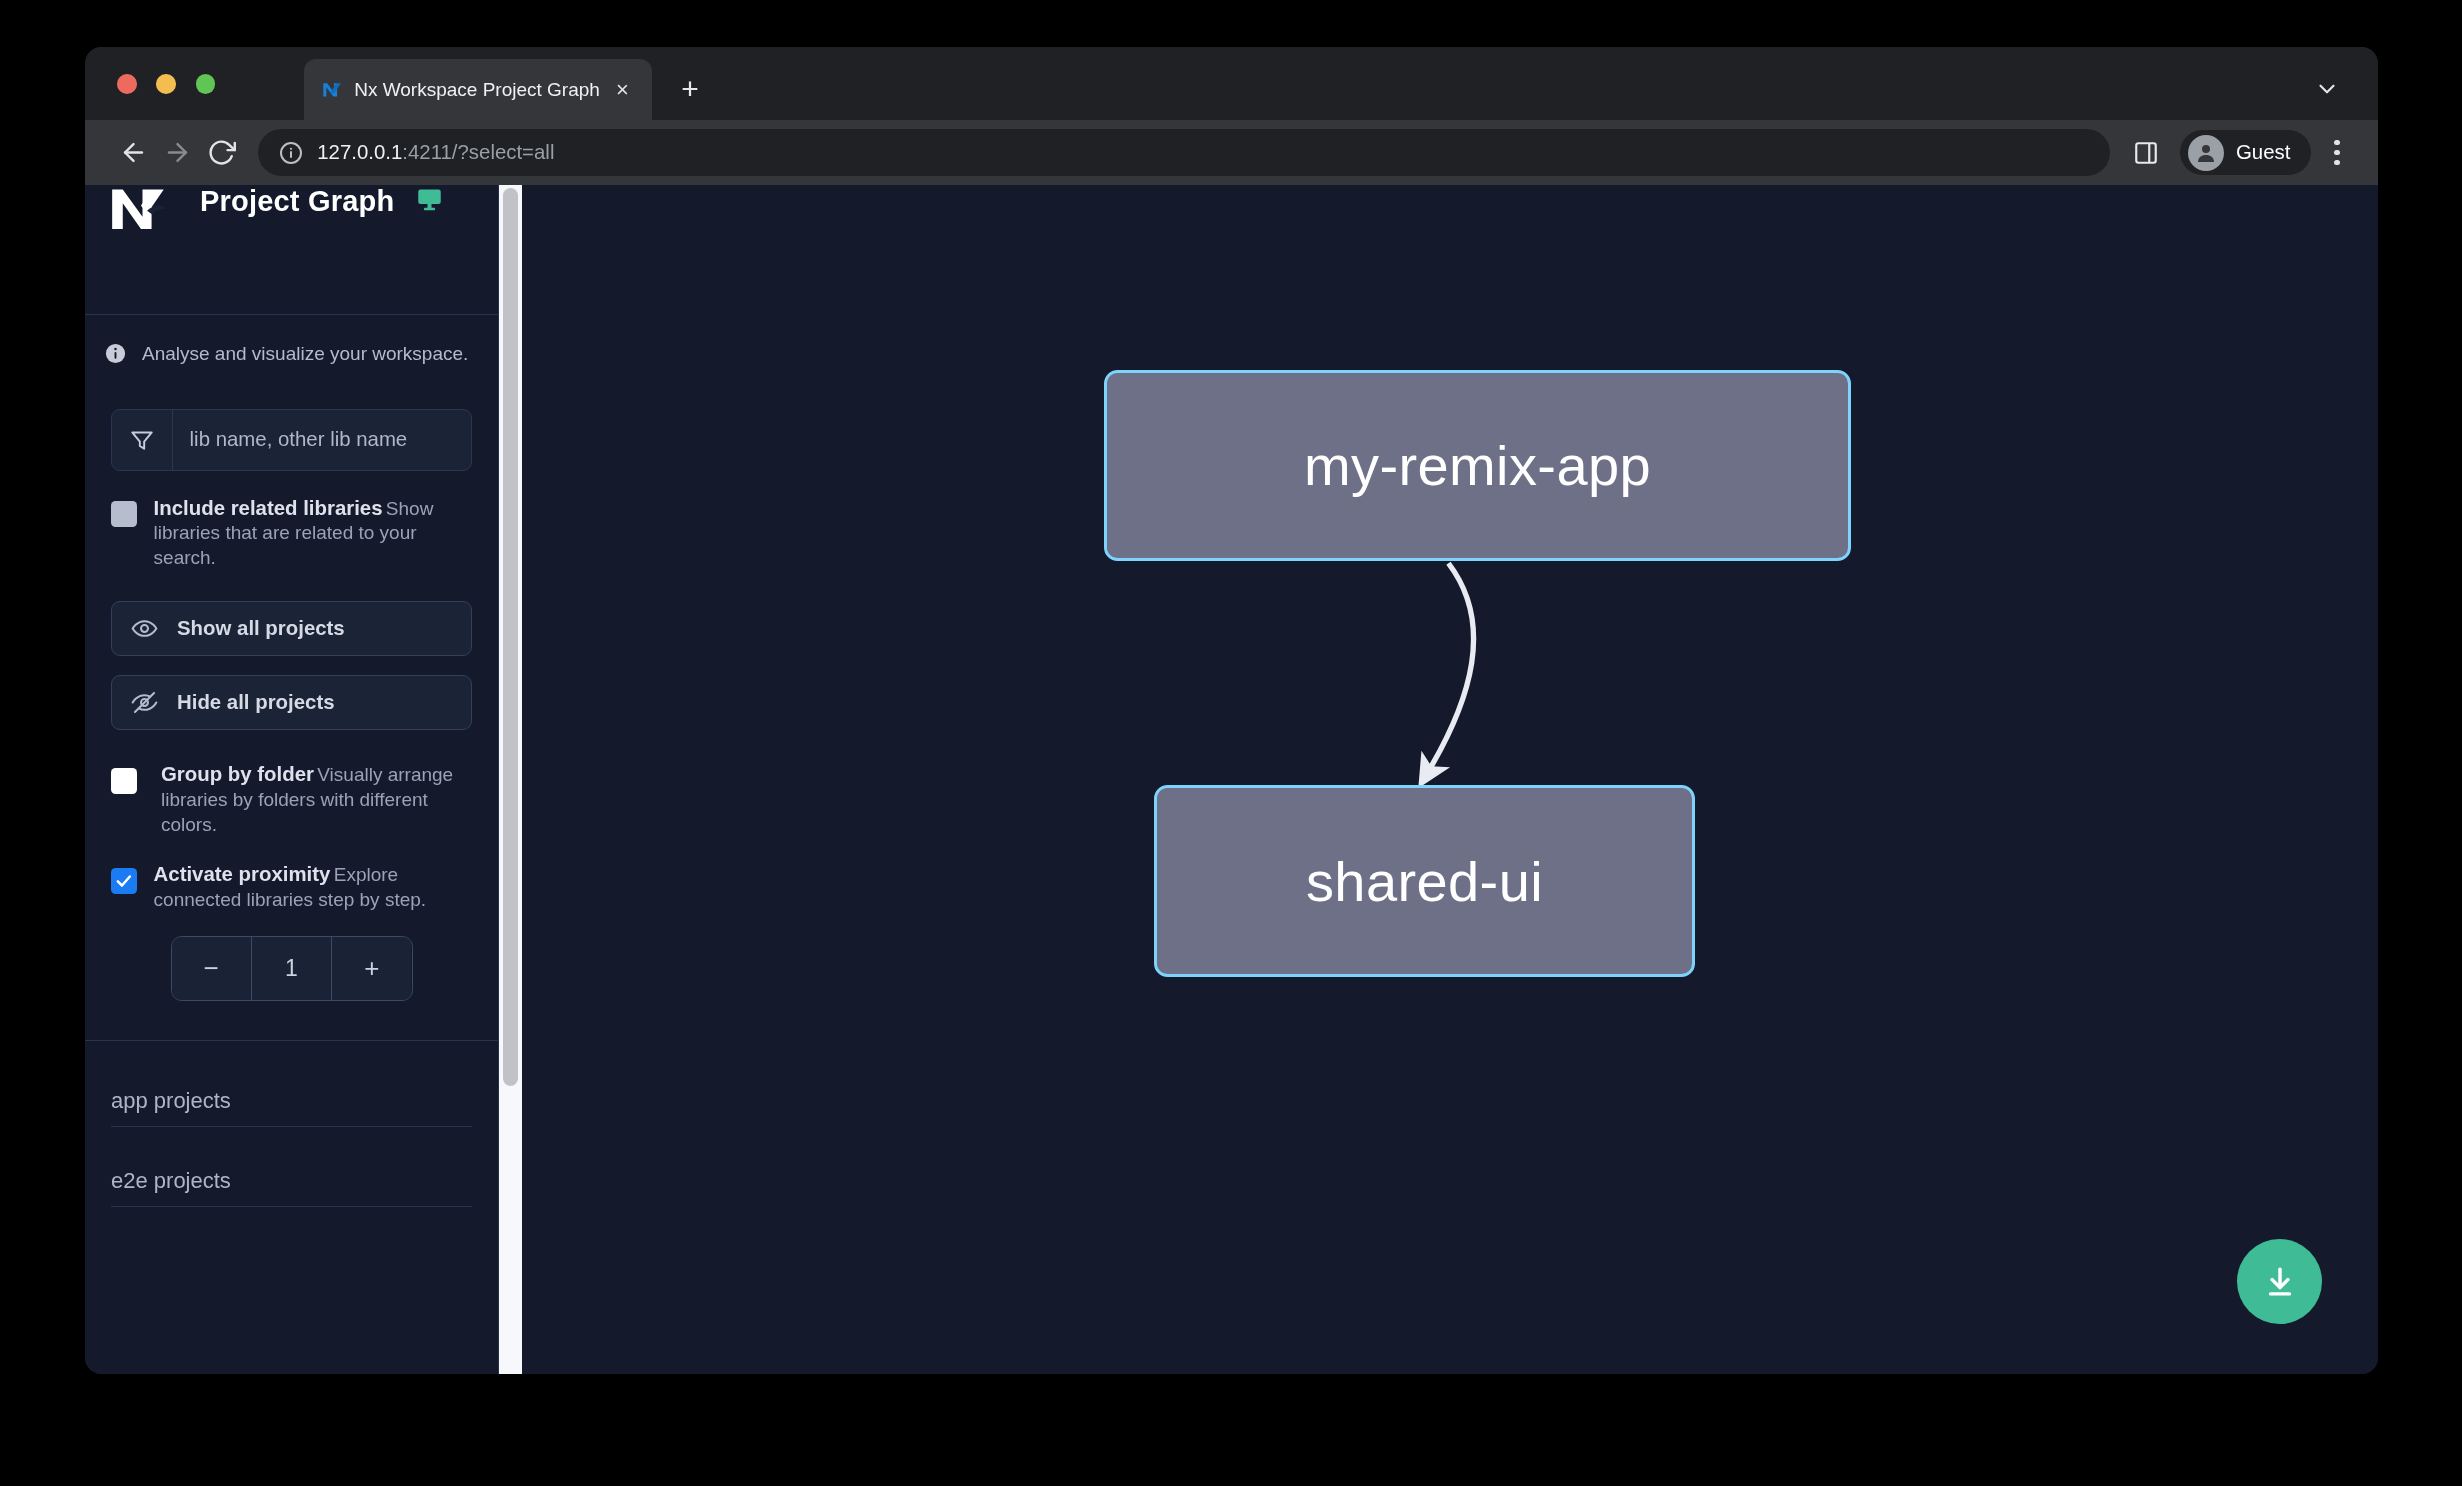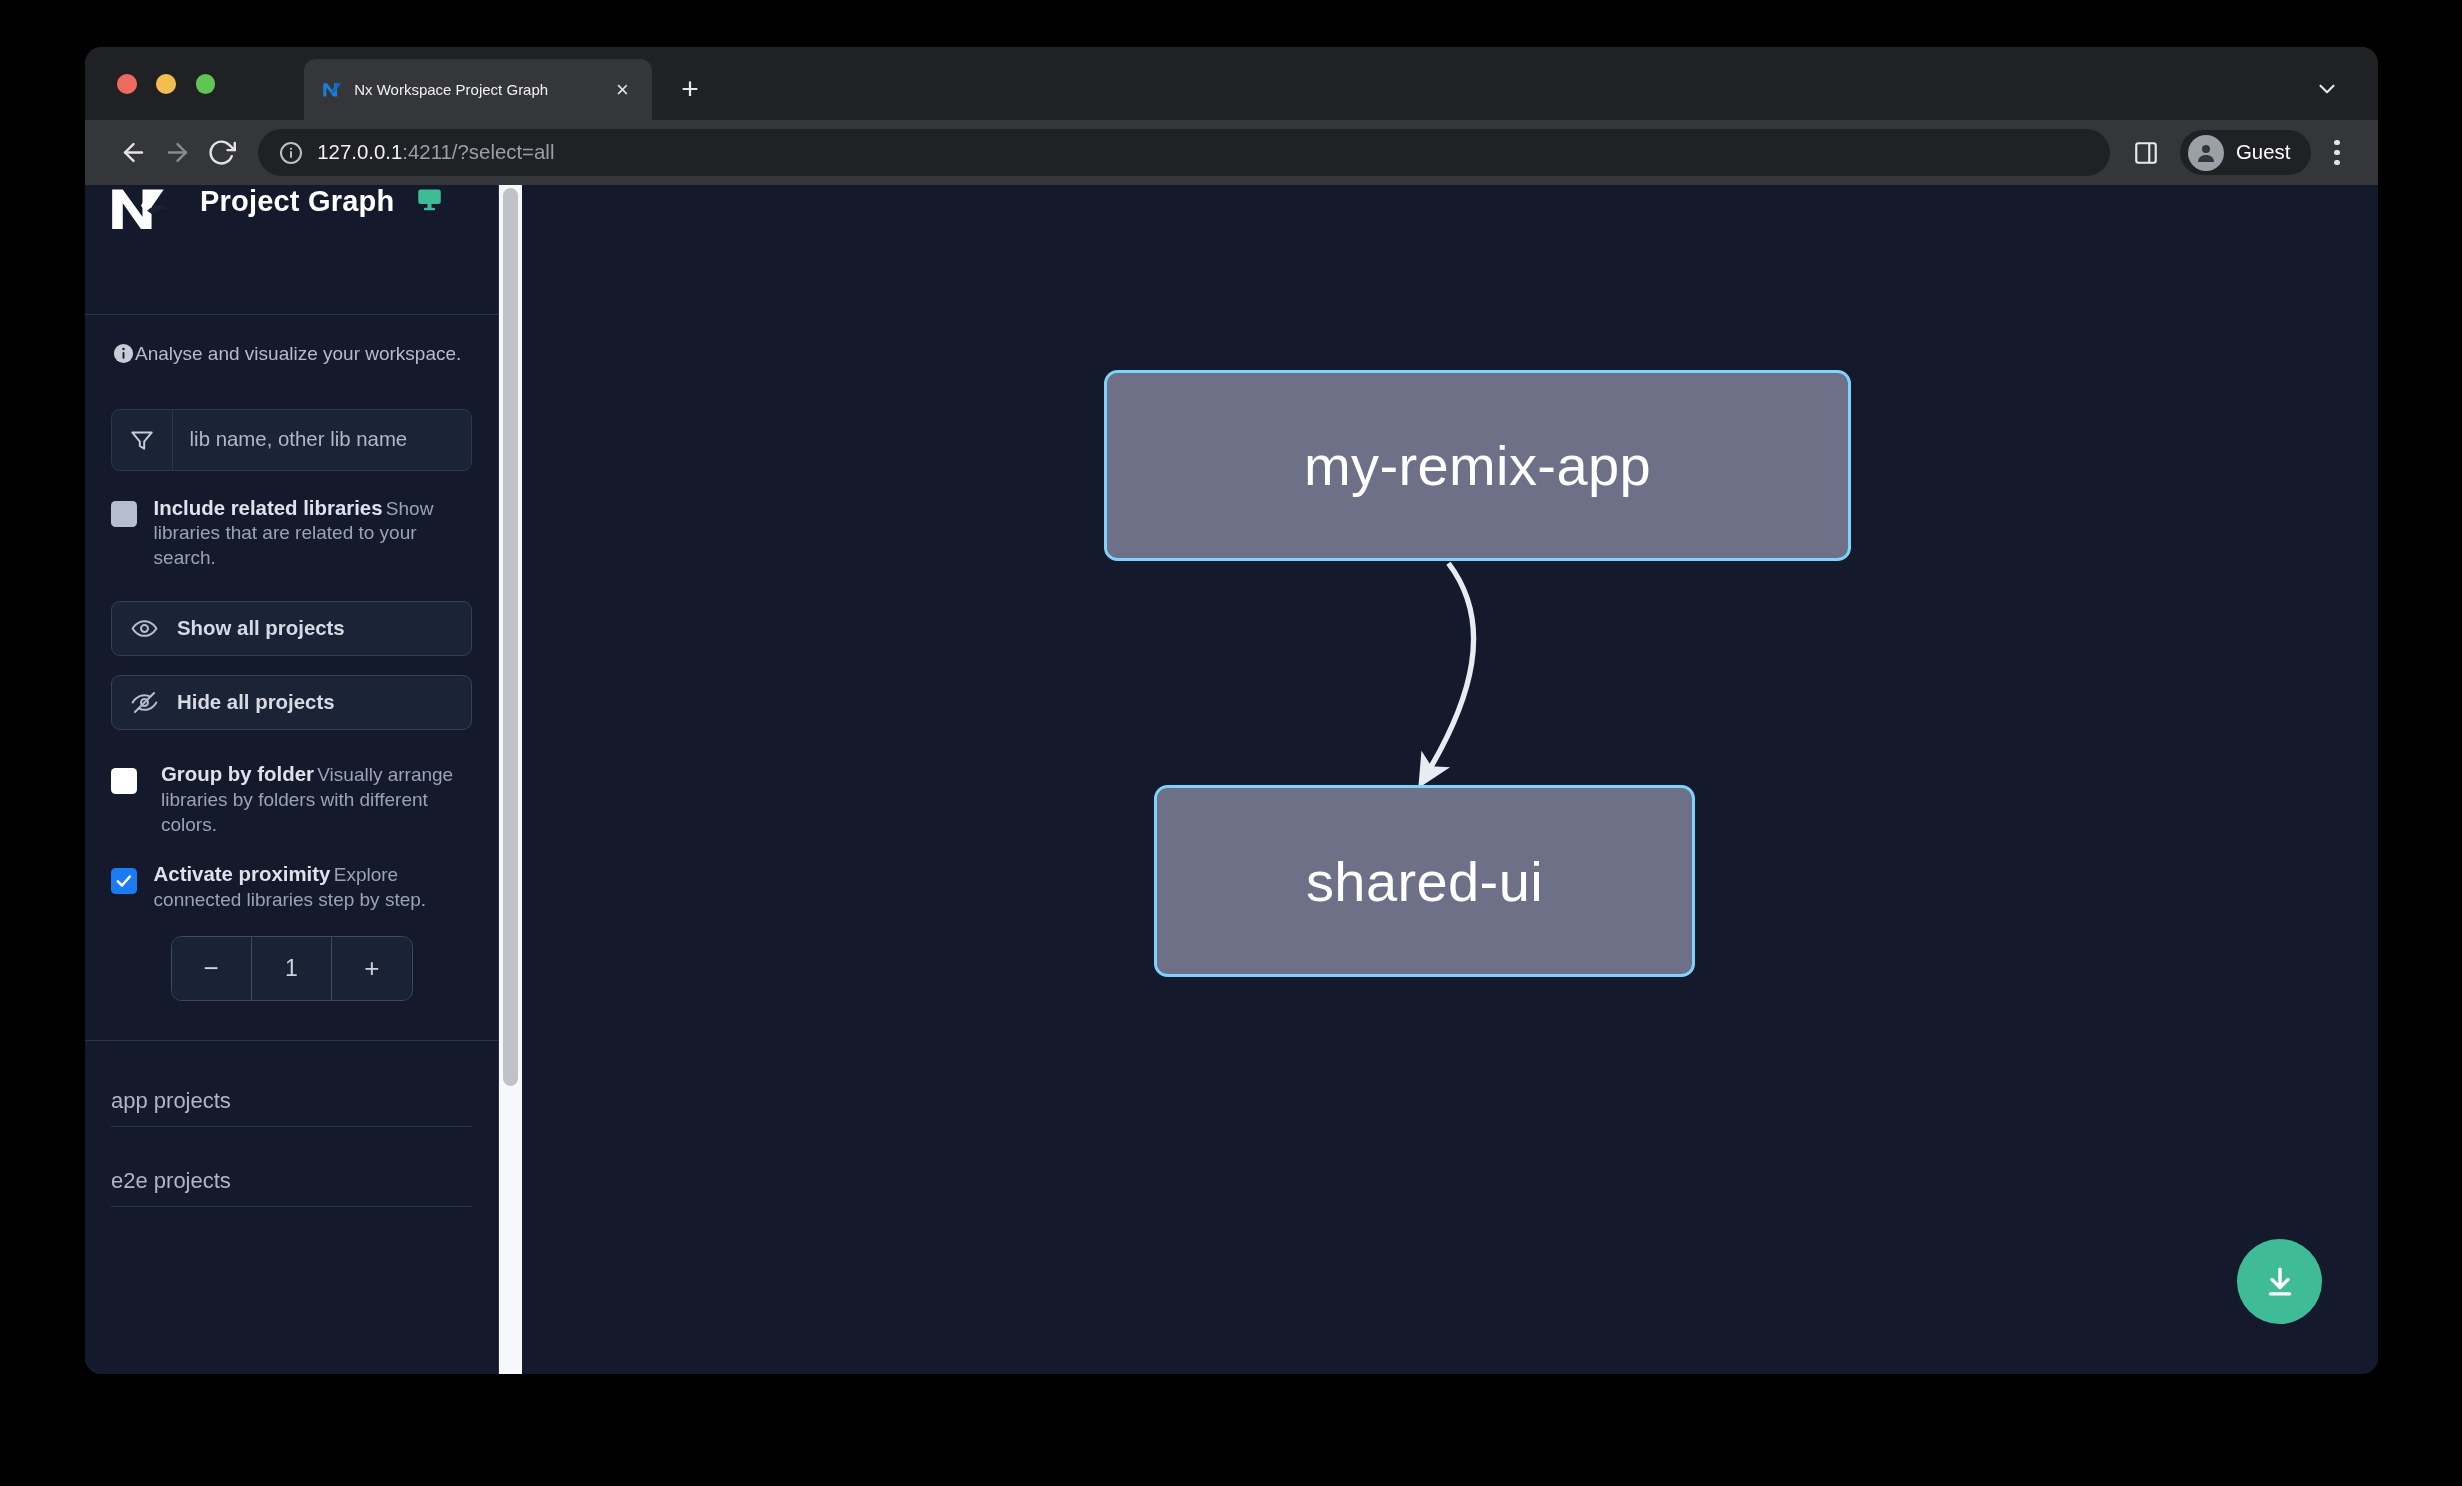--- a/index.html
+++ b/index.html
@@ -47,21 +47,21 @@
   #tab-favicon{
     width:23px; height:23px;
     flex:0 0 23px;
     position:relative;
     margin-right:10.6px;
   }
   #tab-favicon svg{ display:block; }
   #tab-title{
     flex:1;
     color:#f1f1f2;
-    font-size:15px;
+    font-size:19px;
     white-space:nowrap;
     overflow:hidden;
     text-overflow:ellipsis;
   }
   #tab-close{
     flex:0 0 29px;
     height:29px;
     display:flex; align-items:center; justify-content:center;
     color:#e3e3e5;
     font-size:22px;
@@ -196,21 +196,22 @@
   #monitor-icon{
     width:29px; height:29px;
     color:#3fbc95;
     display:flex; align-items:center; justify-content:center;
   }
 
   #sidebar-subtitle{
     height:77px;
     flex:0 0 77px;
     display:flex; align-items:center;
-    padding-left:26px;
+    padding-left:18px;
+    gap:15px;
   }
   #subtitle-info-icon{
     width:24px; height:24px;
     flex:0 0 24px;
     display:flex; align-items:center; justify-content:center;
     color:#c7ccd8;
   }
   #subtitle-text{
     color:#b4bbcb;
     font-size:19px;

